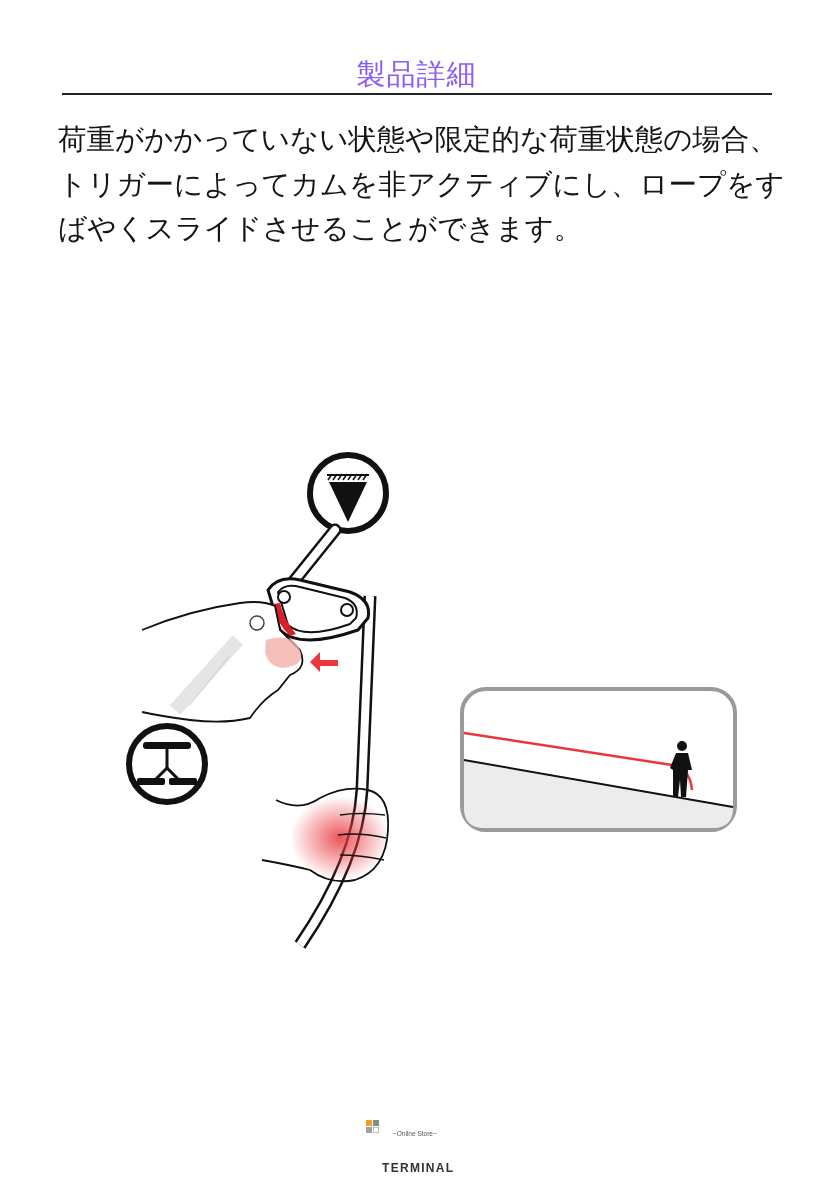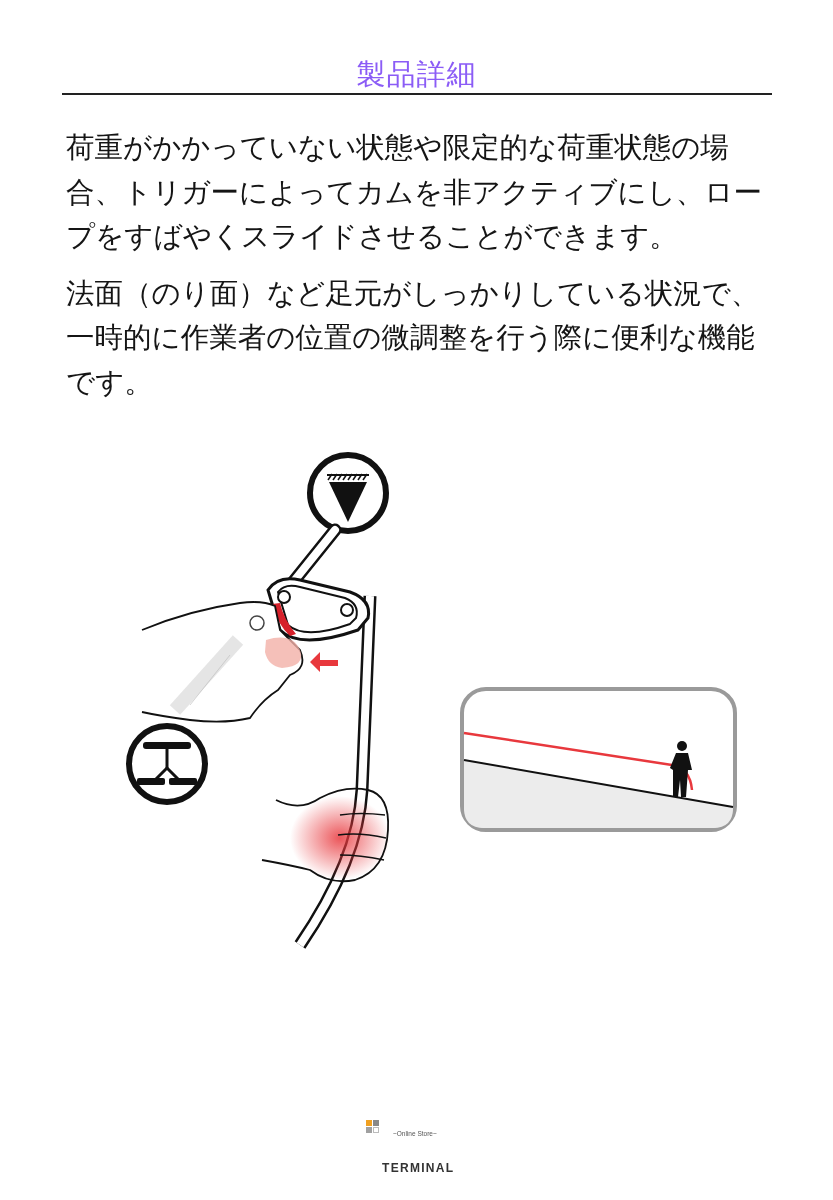--- a/index.html
+++ b/index.html
@@ -3,39 +3,38 @@
 <meta charset="utf-8">
 <style>
   html, body { margin:0; padding:0; background:#ffffff; }
   body { width:833px; height:1200px; position:relative; overflow:hidden;
          font-family:"DejaVu Sans", sans-serif; color:#111; }
   .title { position:absolute; left:0; width:833px; top:54px; text-align:center;
            font-size:29px; color:#8b5cf6; letter-spacing:1px; line-height:40px; }
   .rule { position:absolute; left:62px; top:93px; width:710px; height:2px; background:#222; }
   .body-text { position:absolute; left:54px; top:114px; width:740px;
                font-size:28.5px; line-height:44.5px; color:#151515; }
-  .body-text p { margin:12px; }
+  .body-text p { margin:4px; }
   .illustration { position:absolute; left:0; top:440px; width:833px; height:540px; }
   .logo { position:absolute; left:366px; top:1118px; width:110px; height:22px; }
   .logo-squares { position:absolute; left:0; top:2px; width:14px; height:14px; }
   .logo-squares span { position:absolute; width:6px; height:6px; }
   .logo-text { position:absolute; left:16px; top:-1px; font-family:"Liberation Sans", sans-serif;
                font-size:12px; letter-spacing:1.3px; color:#333; font-weight:bold;margin-top:44px; }
   .logo-sub { position:absolute; left:27px; top:12px; font-family:"Liberation Sans", sans-serif;
               font-size:6.5px; color:#555; white-space:nowrap; }
 </style>
 </head>
 <body>
 
 <div class="title">製品詳細</div>
 <div class="rule"></div>
 
 <div class="body-text">
   <p>荷重がかかっていない状態や限定的な荷重状態の場合、トリガーによってカムを非アクティブにし、ロープをすばやくスライドさせることができます。</p>
-  <p>法面（のり面）など足元がしっかりしている状況で、一時的に作業者の位置の微調整を行う際に便利な機能です。</p>
 </div>
 
 <svg class="illustration" viewBox="0 440 833 540" xmlns="http://www.w3.org/2000/svg">
   <defs>
     <radialGradient id="redglow" cx="50%" cy="50%" r="50%">
       <stop offset="0%" stop-color="#e8383d" stop-opacity="0.85"></stop>
       <stop offset="100%" stop-color="#e8383d" stop-opacity="0"></stop>
     </radialGradient>
   </defs>
 

